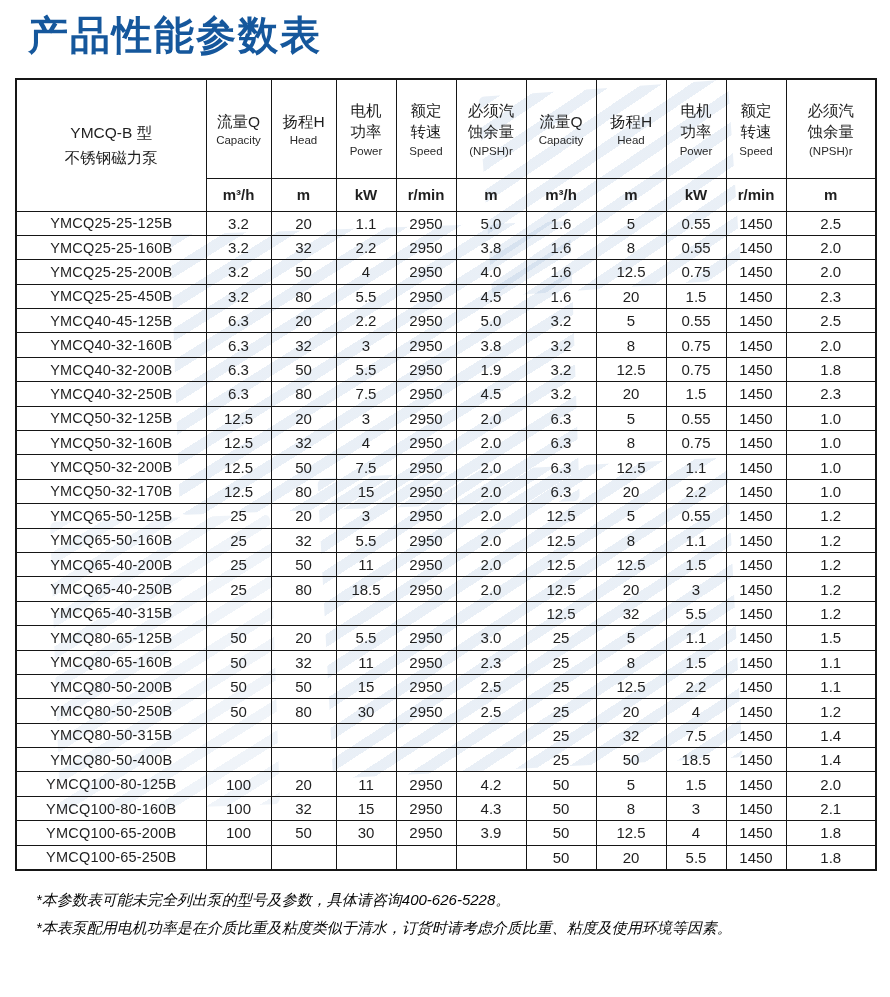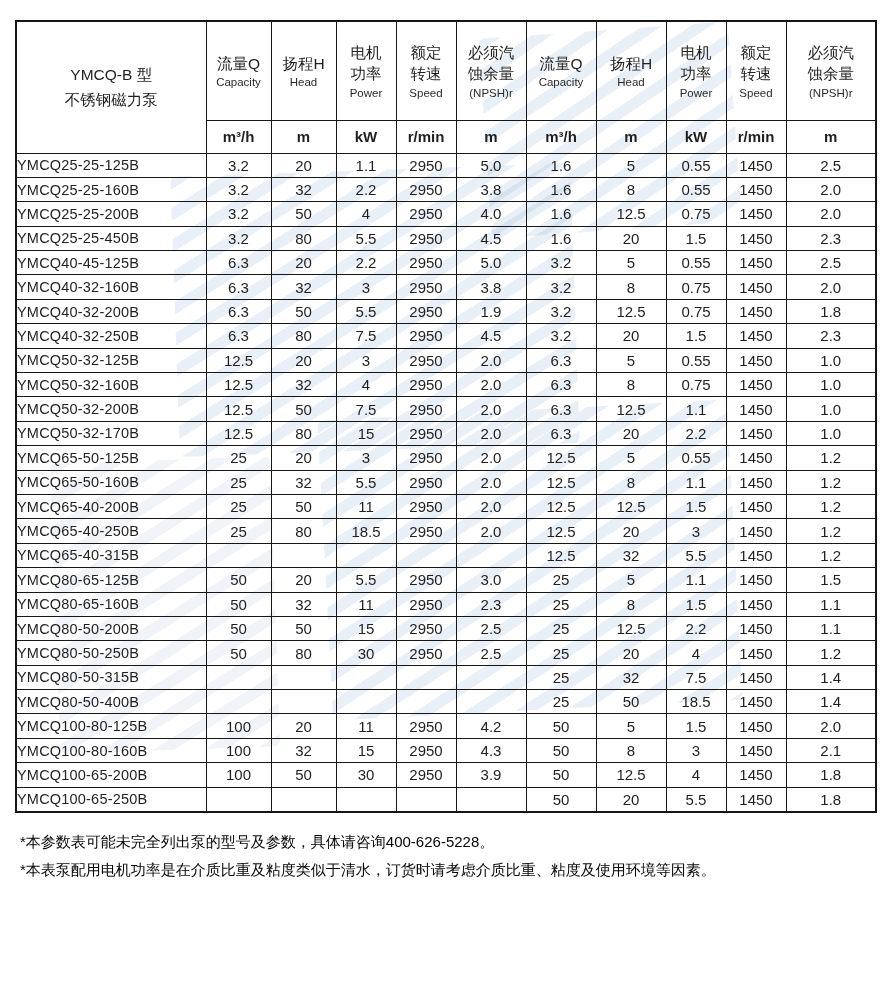--- a/index.html
+++ b/index.html
@@ -68,40 +68,41 @@
     line-height: 1.65;
     margin-top: 31px;
   }
   th.group { height: 98px; font-weight: 400; }
   th.group .cn { font-size: 15.5px; line-height: 1.35; white-space: pre-line; }
   th.group .en { font-size: 11.5px; margin-top: 2px; color: #2a2a2a; }
   tr.units th { height: 32px; font-weight: 700; font-size: 15px; }
 
   tbody td { height: 24.4px; font-size: 15px; }
   tbody td.model {
-    text-align: left;
+    text-align: center;
     padding-left: 0;
     font-size: 14.5px;
     letter-spacing: 0.2px;
     margin-left: 46px;
   }
 
-  .notes { margin: 18px 0 0 20px; }
+  .notes { margin: 18px 0 0 36px; font-style: italic; }
   .note {
     margin: 0 0 7px 0;
     font-size: 15px;
     color: #050505;
     line-height: 1.4;
   }
 </style>
 </head>
 <body>
 
 <div class="page">
 
+  <h1 class="title">产品性能参数表</h1>
 
   <div class="table-wrap">
     <div class="watermark wm1"></div>
     <div class="watermark wm2"></div>
     <div class="watermark wm3"></div>
     <div class="watermark wm4"></div>
 
     <table class="spec">
       <colgroup>
         <col style="width:190px">

